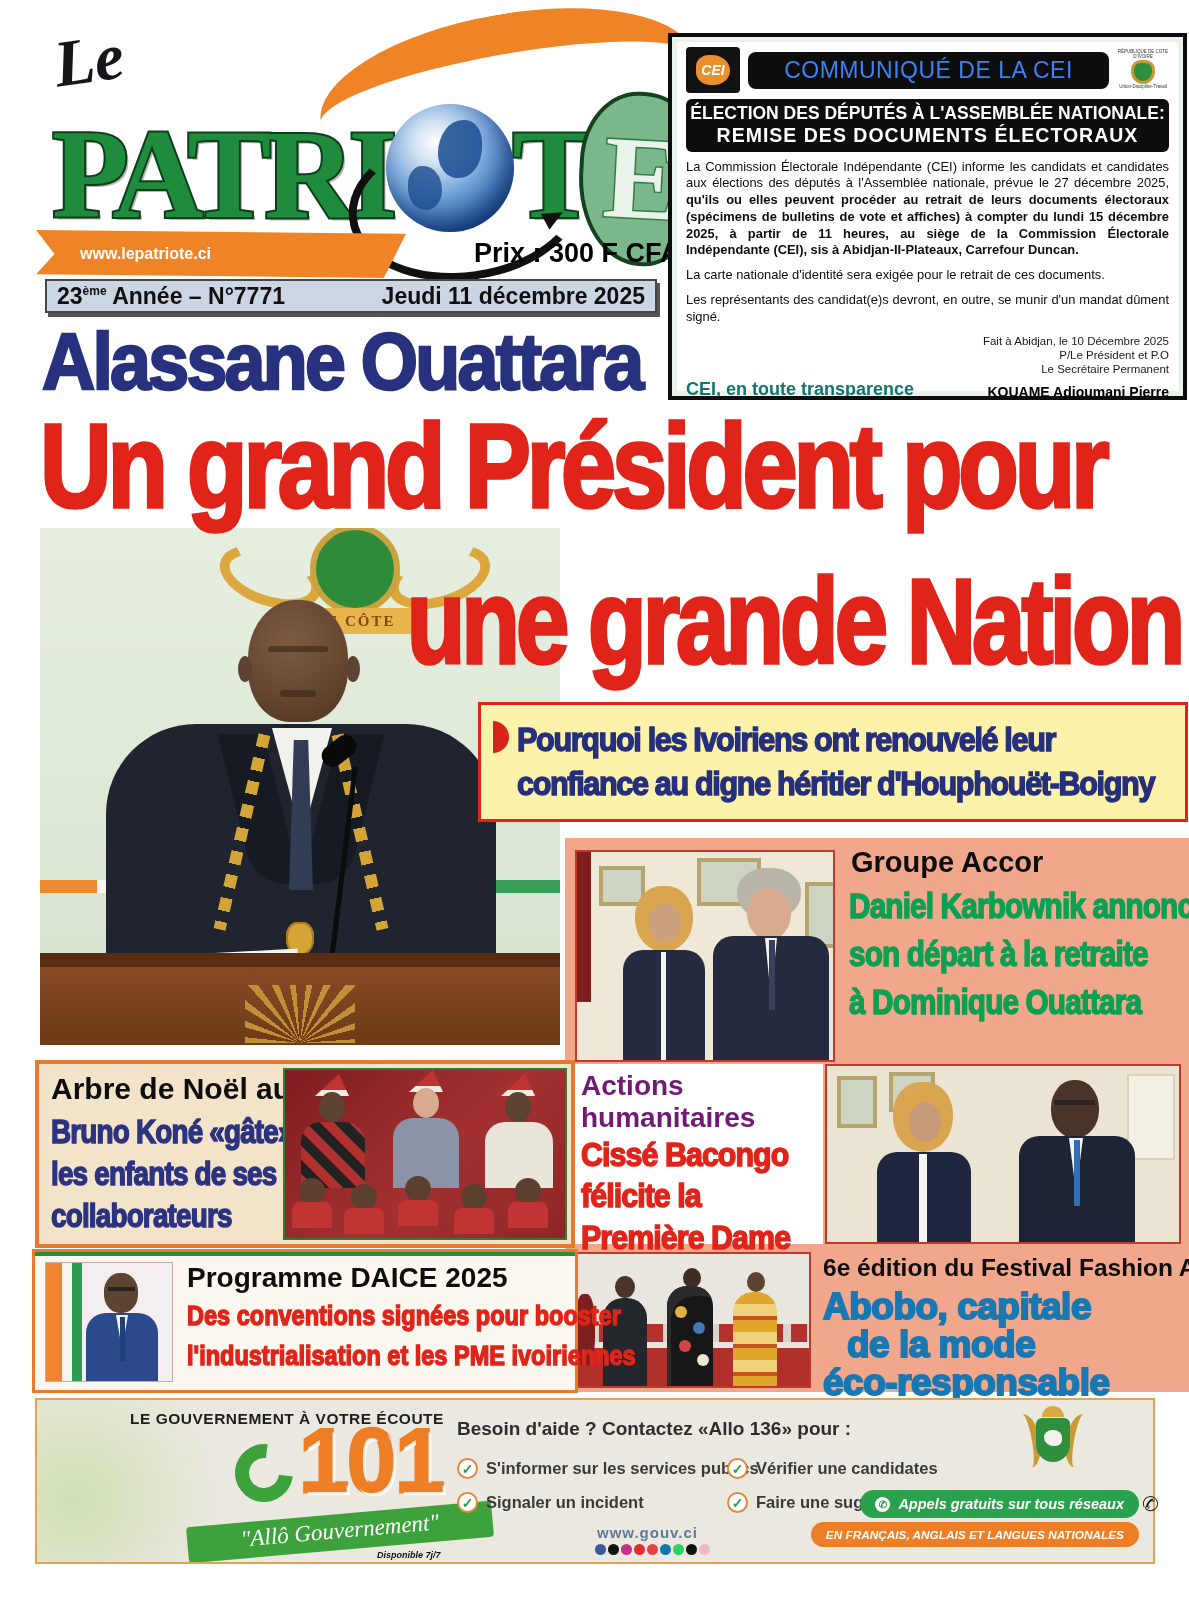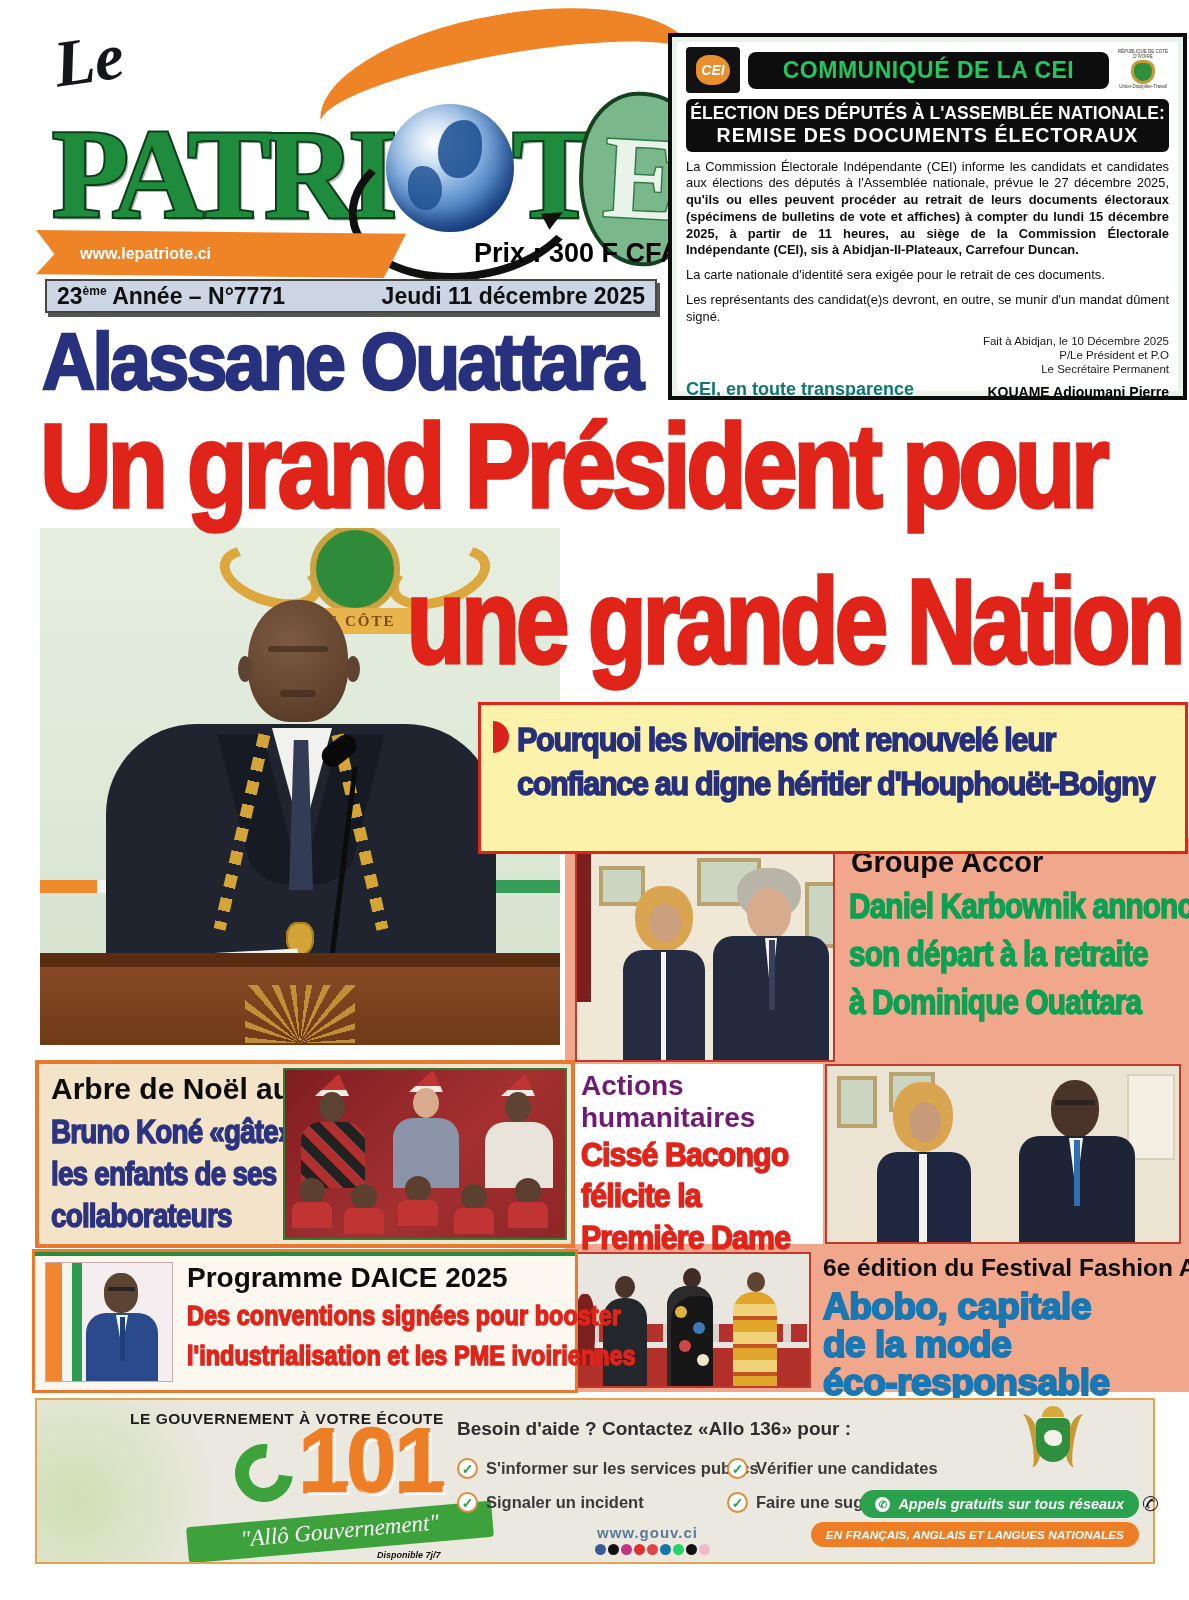--- a/index.html
+++ b/index.html
@@ -43,22 +43,22 @@
   .date-band sup { font-size:12px; }
 
   
   .cei-box { position:absolute; left:668px; top:33px; width:519px; height:367px; background:#fff;
     border:4px solid #0d0d0d; box-shadow:inset 0 0 0 5px #eaf3ea; padding:10px 14px 6px; overflow:hidden; }
   .cei-head { display:flex; align-items:center; }
   .cei-logo { width:54px; height:46px; background:#121212; border-radius:4px; position:relative;
     display:flex; align-items:center; justify-content:center; flex:none; }
   .cei-logo .blob { position:absolute; width:34px; height:30px; background:#e98f2e; border-radius:40% 55% 50% 45%; }
   .cei-logo .txt { position:relative; color:#fff; font-weight:bold; font-style:italic; font-size:14px; }
-  .cei-title { flex:1; margin:0 8px; background:#0d0d0d; border-radius:8px; color:#22c55e; text-align:center;
-    font-size:23px; font-weight:700; padding:5px 20px; letter-spacing:.5px; }
+  .cei-title { flex:1; margin:0 8px; background:#0d0d0d; border-radius:8px; color:#3b82f6; text-align:center;
+    font-size:23px; font-weight:400; padding:5px 20px; letter-spacing:.5px; }
   .cei-arms { width:52px; flex:none; text-align:center; }
   .cei-arms .cap { font-size:4.5px; color:#333; line-height:1.1; }
   .cei-arms .shield { width:24px; height:24px; margin:1px auto; background:#2f8f3f;
     border:3px solid #c79a35; border-radius:40% 40% 50% 50%; }
   .cei-sub { margin-top:6px; background:#0d0d0d; border-radius:6px; color:#fff; text-align:center;
     padding:4px 2px 5px; line-height:1.18; }
   .cei-sub .l1 { font-size:17.5px; font-weight:800; }
   .cei-sub .l2 { font-size:19.5px; font-weight:800; letter-spacing:1px; }
   .cei-body { margin-top:7px; font-size:12.9px; line-height:1.3; color:#0d0d0d; text-align:justify; }
   .cei-body p { margin-bottom:8px; }
@@ -70,21 +70,21 @@
 
   
   .kicker-h1 { position:absolute; left:42px; top:316px; font-size:80px; font-weight:bold; color:#28317e;
     letter-spacing:-3px; white-space:nowrap; -webkit-text-stroke:2.5px #28317e; paint-order:stroke fill;
     transform:scaleX(.92); transform-origin:left top; z-index:3; }
   .main-h1, .main-h2 { position:absolute; font-weight:bold; color:#e0241a; white-space:nowrap;
     -webkit-text-stroke:3.5px #e0241a; paint-order:stroke fill; z-index:3; letter-spacing:-5px; }
   .main-h1 { left:40px; top:398px; font-size:118px; transform:scaleX(.84); transform-origin:left top; }
   .main-h2 { right:8px; top:552px; font-size:120px; transform:scaleX(.8); transform-origin:right top; }
 
-  .sub-banner { position:absolute; left:478px; top:702px; width:710px; height:152px; background:#fdf2a9;
+  .sub-banner { position:absolute; left:478px; top:702px; width:710px; height:120px; background:#fdf2a9;
     border:3px solid #e0241a; z-index:4; padding:12px 8px 8px 36px; }
   .sub-banner .bullet { position:absolute; left:12px; top:16px; width:16px; height:32px; background:#d8231d;
     border-radius:0 16px 16px 0; }
   .sub-banner .line { font-size:34px; font-weight:bold; color:#252f7c; letter-spacing:-1.5px;
     -webkit-text-stroke:1.5px #252f7c; paint-order:stroke fill; white-space:nowrap;
     transform:scaleX(.9); transform-origin:left top; line-height:1.3; }
 
   
   .photo-main { position:absolute; left:40px; top:528px; width:520px; height:517px; overflow:hidden;
     background:linear-gradient(180deg,#e6eee0 0%, #dce8d6 60%, #d2e0cb 100%); z-index:1; }
@@ -383,21 +383,21 @@
       <div class="fig-body" style="left:28px;top:44px;width:44px;height:90px;background:#23262b;"></div>
       <div class="fig-face" style="left:108px;top:14px;width:18px;height:20px;background:#3f2d24;"></div>
       <div class="fig-body" style="left:92px;top:32px;width:46px;height:102px;background:#171717;box-shadow:inset 8px 14px 0 -4px #2b2b2b;"></div>
       <div style="position:absolute;left:100px;top:52px;width:12px;height:12px;border-radius:50%;background:#e3b23c;box-shadow:18px 16px 0 #3f78b5, 4px 34px 0 #d14747, 22px 48px 0 #f0e6d0;"></div>
       <div class="fig-face" style="left:172px;top:18px;width:18px;height:20px;background:#5d4331;"></div>
       <div class="fig-body" style="left:158px;top:38px;width:44px;height:96px;background:repeating-linear-gradient(0deg,#e0a62c 0 12px,#c5531f 12px 16px,#efd27a 16px 28px);"></div>
     </div>
 
     <div class="fashion-kicker">6e édition du Festival Fashion Art</div>
     <div class="fashion-line" style="top:448px;">Abobo, capitale</div>
-    <div class="fashion-line" style="top:486px;">de la mode</div>
+    <div class="fashion-line" style="top:486px;margin-left:24px;">de la mode</div>
     <div class="fashion-line" style="top:524px;">éco-responsable</div>
   </div>
 
   <div class="noel-box">
     <div class="noel-kicker">Arbre de Noël au MCLU</div>
     <div class="noel-line" style="top:48px;">Bruno Koné «gâte»</div>
     <div class="noel-line" style="top:90px;">les enfants de ses</div>
     <div class="noel-line" style="top:132px;">collaborateurs</div>
     <div class="noel-photo">
       <div class="santa-hat" style="left:30px;top:4px;"></div>

